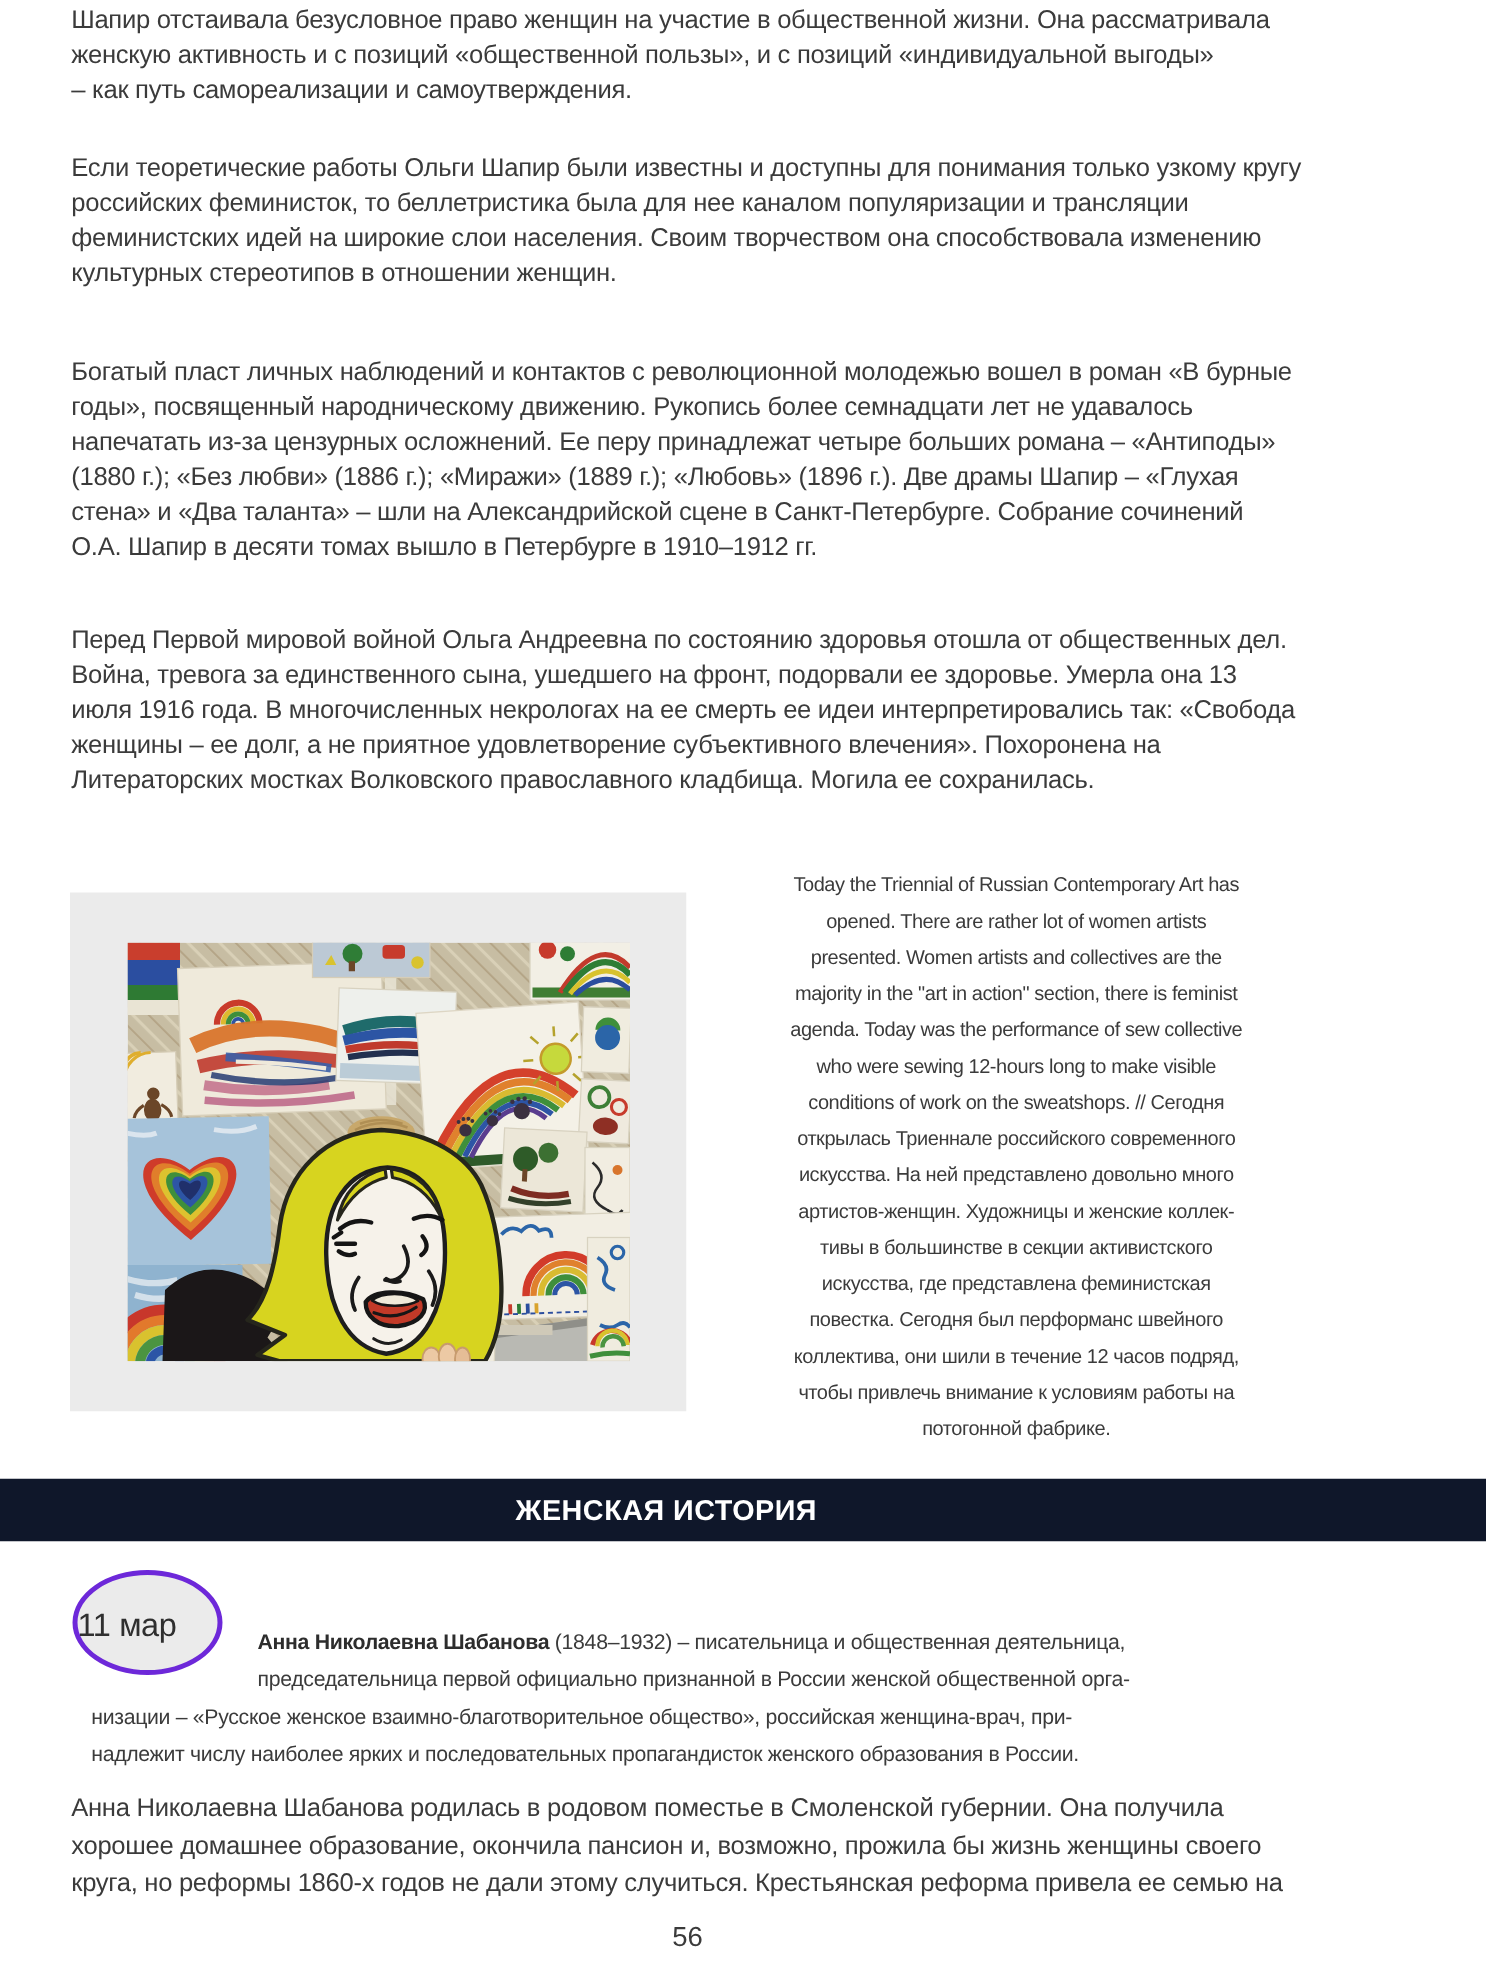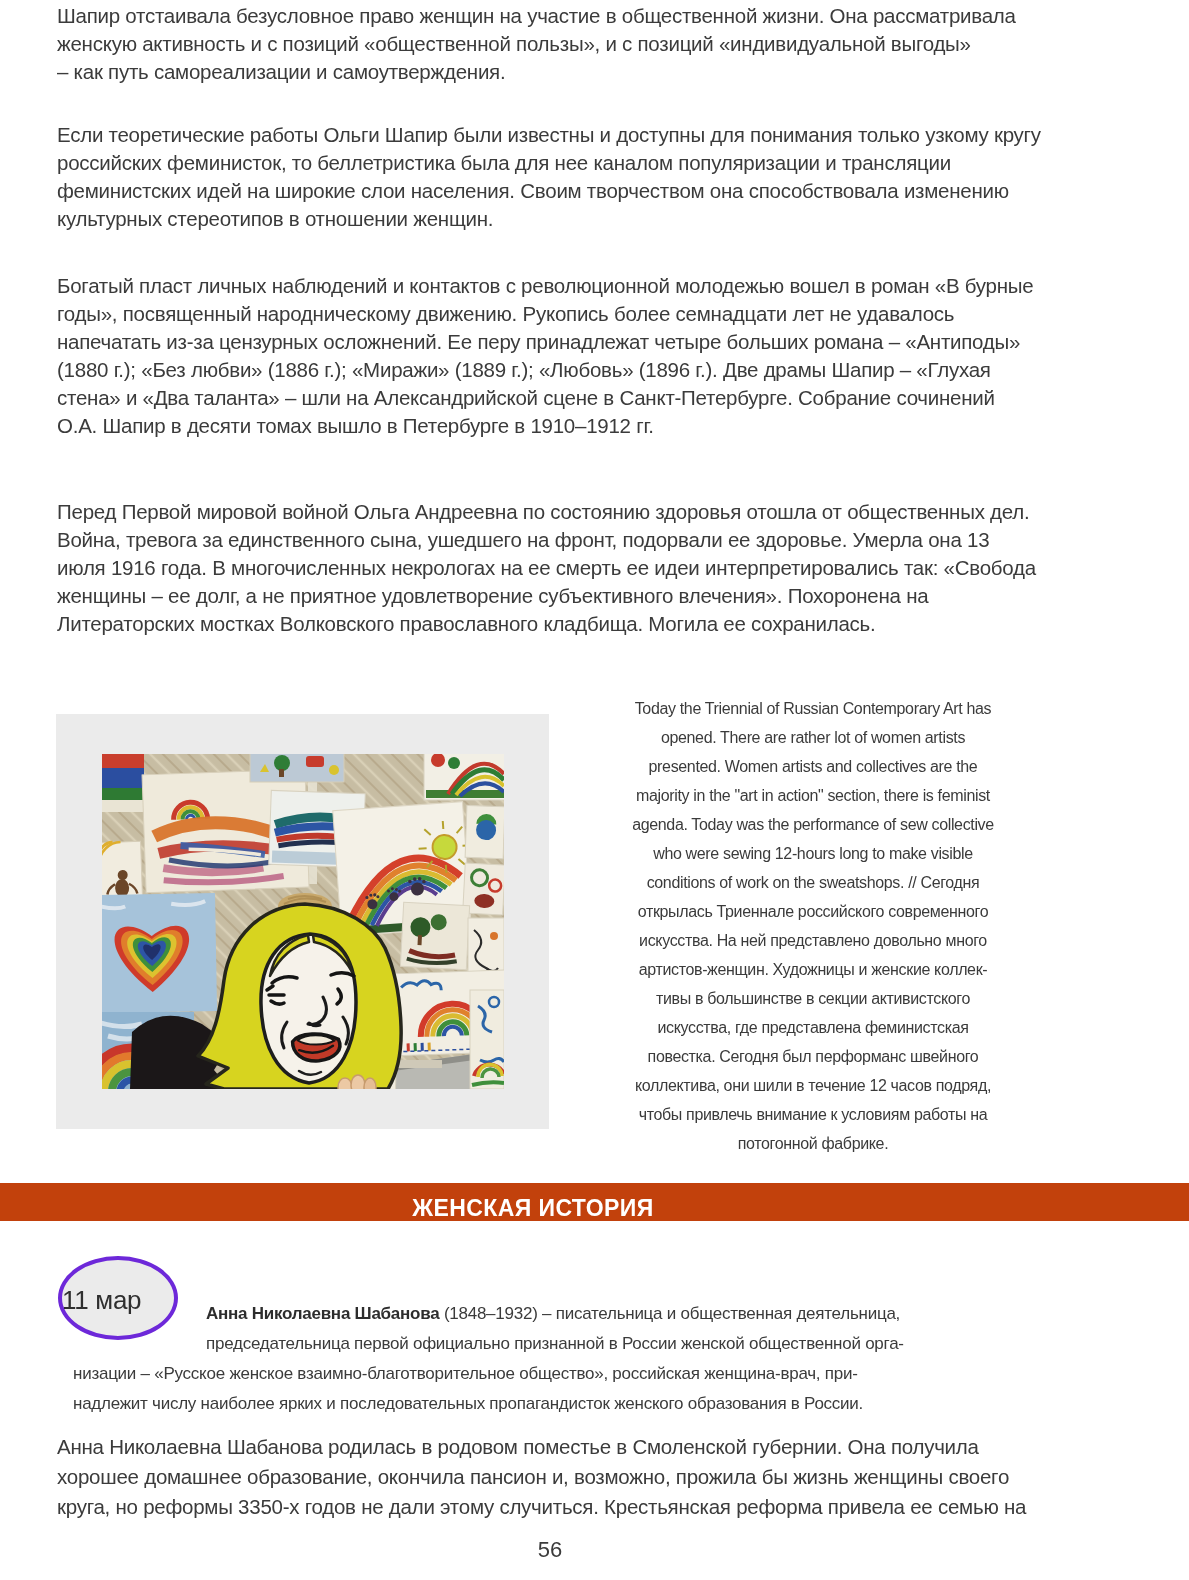--- a/index.html
+++ b/index.html
@@ -4,34 +4,34 @@
 <style>
   html,body{margin:0;padding:0;background:#ffffff;}
   .page{
     position:relative;width:1189px;height:1580px;background:#ffffff;
     font-family:"Liberation Sans",sans-serif;color:#3b3b3b;overflow:hidden;
   }
   .para{
     position:absolute;left:57px;width:1060px;margin:0;
     font-size:20.5px;line-height:28px;letter-spacing:-0.25px;white-space:pre-line;
   }
-  #p1{top:2px}#p2{top:121px}#p3{top:272px}#p4{top:498px}
+  #p1{top:2px}#p2{top:121px}#p3{top:284px}#p4{top:498px}
   .mb-heading{
     position:absolute;left:553px;top:652px;width:520px;margin:0;text-align:center;
     font-weight:bold;font-size:21.5px;color:#333333;letter-spacing:-0.2px;
   }
   .mb-body{
     position:absolute;left:553px;top:694px;width:520px;margin:0;text-align:center;
     font-size:16px;line-height:29px;letter-spacing:-0.35px;white-space:pre-line;
   }
   .photo-panel{position:absolute;left:56px;top:714px;width:493px;height:415px;background:#ebebeb;}
   .photo{position:absolute;left:46px;top:40px;width:402px;height:335px;overflow:hidden;}
   .photo svg{display:block;width:402px;height:335px;}
   .banner{
-    position:absolute;left:0;top:1183px;width:1189px;height:38px;background:#c2410c;
+    position:absolute;left:0;top:1183px;width:1189px;height:50px;background:#0f172a;
     box-sizing:border-box;padding-right:123px;
   }
   .banner-title{line-height:50px;text-align:center;color:#ffffff;font-weight:bold;font-size:23px;letter-spacing:0.4px;}
   .badge{
     position:absolute;left:58px;top:1256px;width:120px;height:84px;background:#ebebeb;
     border:4px solid #6d28d9;border-radius:50%;box-sizing:border-box;
     text-align:left;line-height:80px;font-size:26px;color:#2f2f2f;letter-spacing:-0.3px;
   }
   .intro{
     position:absolute;left:57px;top:1283px;width:1000px;margin:16px;
@@ -332,17 +332,17 @@
 
   <div class="badge"><span>11 мар</span></div>
 
   <p class="intro"><span class="spacer"></span><b>Анна Николаевна Шабанова</b><span> (1848–1932) – писательница и общественная деятельница,
 председательница первой официально признанной в России женской общественной орга-
 низации – «Русское женское взаимно-благотворительное общество», российская женщина-врач, при-
 надлежит числу наиболее ярких и последовательных пропагандисток женского образования в России.</span></p>
 
   <p class="para-b">Анна Николаевна Шабанова родилась в родовом поместье в Смоленской губернии. Она получила
 хорошее домашнее образование, окончила пансион и, возможно, прожила бы жизнь женщины своего
-круга, но реформы 3350-х годов не дали этому случиться. Крестьянская реформа привела ее семью на</p>
+круга, но реформы 1860-х годов не дали этому случиться. Крестьянская реформа привела ее семью на</p>
 
   <div class="pagenum">56</div>
 
 </div>
 
 </body></html>

